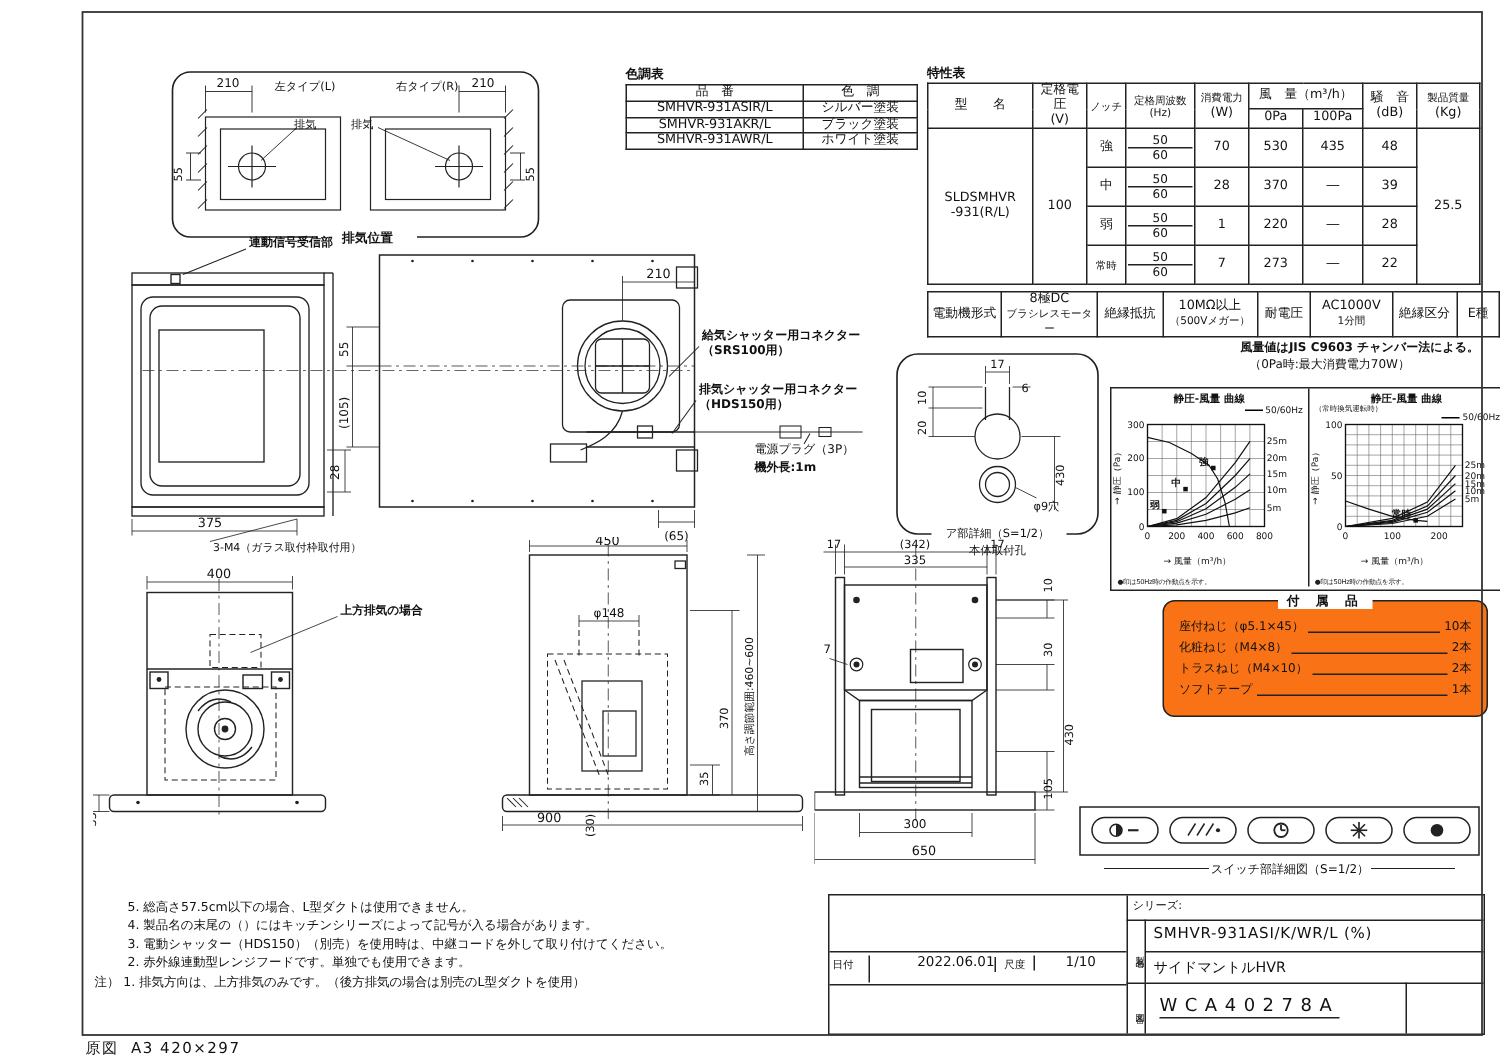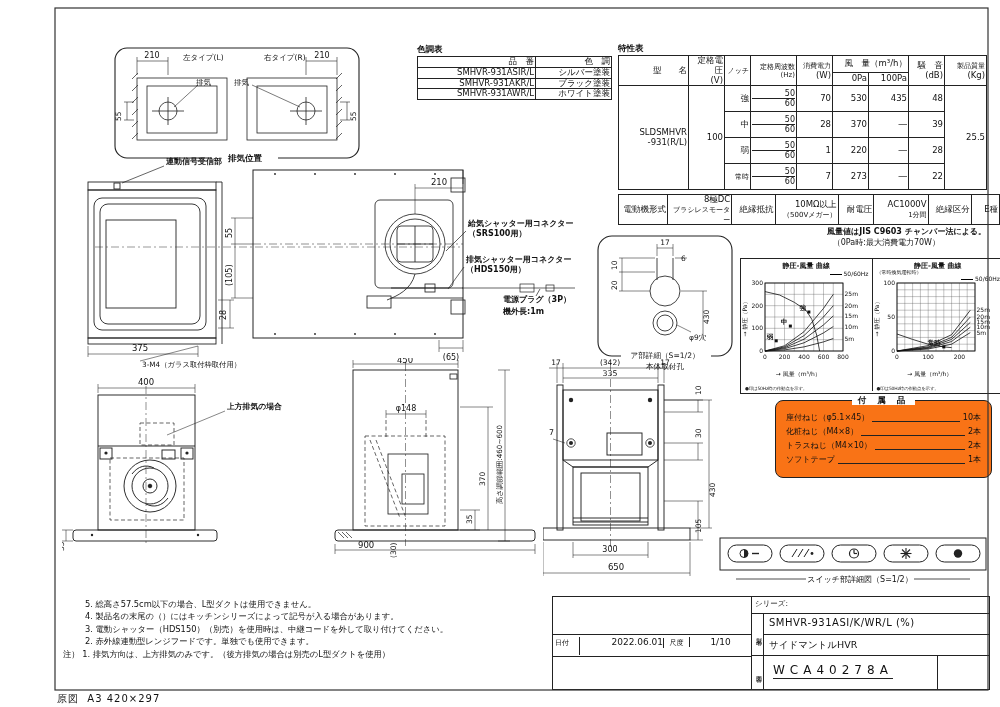--- a/index.html
+++ b/index.html
@@ -3,21 +3,21 @@
 <meta charset="utf-8">
 <style>
   html,body{margin:0;padding:0;background:#fff;}
   body{font-family:"DejaVu Sans",sans-serif;color:#111;}
   #sheet{position:relative;width:1000px;height:707px;background:#fff;overflow:hidden;}
   svg{display:block;}
   svg text{font-family:"DejaVu Sans",sans-serif;fill:#111;}
   .abs{position:absolute;}
   
   table{border-collapse:collapse;}
-  .dtable td{border:1px solid #222;text-align:right;vertical-align:middle;padding:0 1px;font-size:8.5px;line-height:1.15;}
+  .dtable td{border:1px solid #222;text-align:center;vertical-align:middle;padding:0 1px;font-size:8.5px;line-height:1.15;}
   .dtable .sm{font-size:7px;}
   .freq{width:26px;margin:0 auto;font-size:8px;}
   .freq .f-top{display:block;border-bottom:1px solid #222;}
   .freq .f-bot{display:block;}
   
   #graph-box{left:728px;top:258px;width:262px;height:134px;border:1px solid #222;display:flex;background:#fff;margin-left:12px;}
   .chart{position:relative;width:131px;height:132px;}
   .chart+.chart{border-left:1px solid #222;}
   .c-title{position:absolute;top:2px;left:0;right:0;text-align:center;font-size:7px;font-weight:bold;}
   .c-sub{position:absolute;top:10px;left:4px;font-size:5px;}
@@ -309,21 +309,21 @@
   </svg>
 
   <div class="abs lbl" style="left:468px;top:219px;font-weight:bold;">
     <div>給気シャッター用コネクター</div>
       <div style="font-weight:bold;">（SRS100用）</div>
   </div>
   <div class="abs lbl" style="left:466px;top:255px;font-weight:bold;">
     <div>排気シャッター用コネクター</div>
       <div>（HDS150用）</div>
   </div>
-  <div class="abs lbl" style="left:503px;top:295px;font-weight:bold;">電源プラグ（3P）</div>
+  <div class="abs lbl" style="left:503px;top:295px;font-weight:normal;">電源プラグ（3P）</div>
   <div class="abs lbl" style="left:503px;top:307px;font-weight:bold;">機外長:1m</div>
 
   <svg class="abs" style="left:595px;top:228px;" width="140" height="148" viewBox="0 0 140 148">
     <rect x="3" y="8" width="134" height="120" rx="14" fill="none" stroke="#222" stroke-width="1.1"></rect>
     <g stroke="#222" fill="none" stroke-width="0.85">
       <line x1="62" y1="30" x2="62" y2="52"></line>
         <line x1="78" y1="30" x2="78" y2="52"></line>
       <circle cx="70" cy="63" r="15"></circle>
       <circle cx="70" cy="95" r="12"></circle>
       <circle cx="70" cy="95" r="8"></circle>

